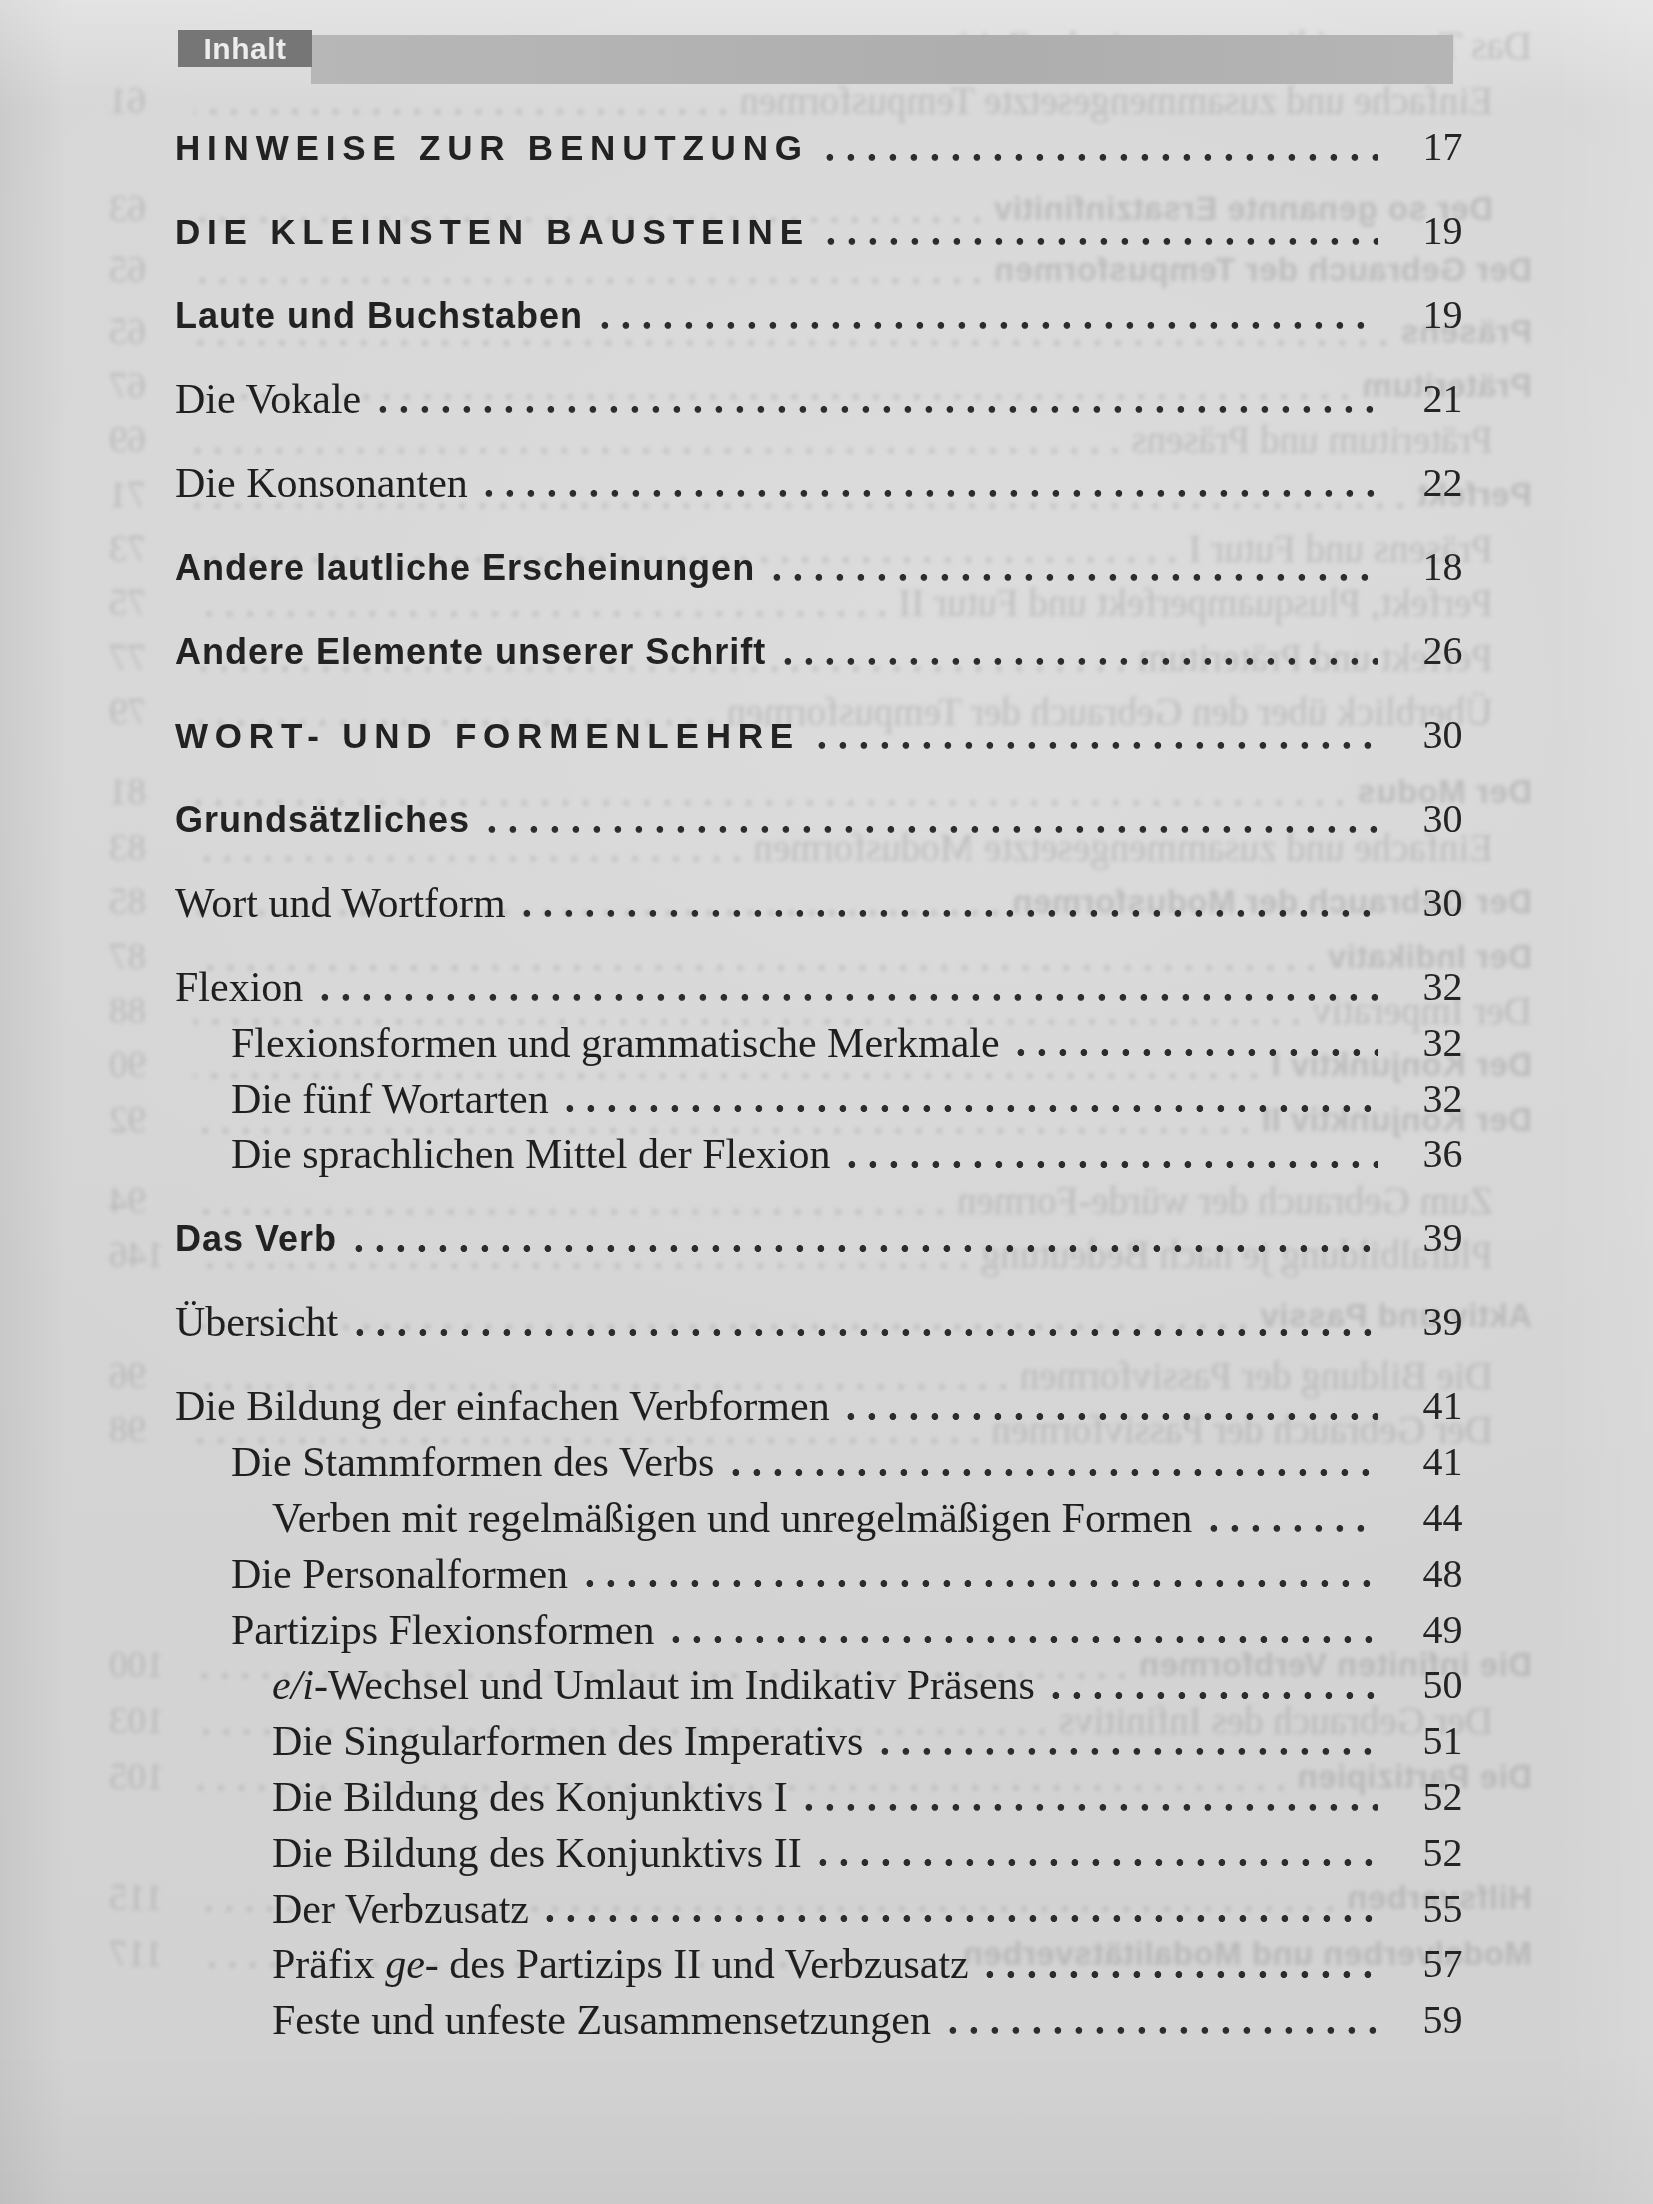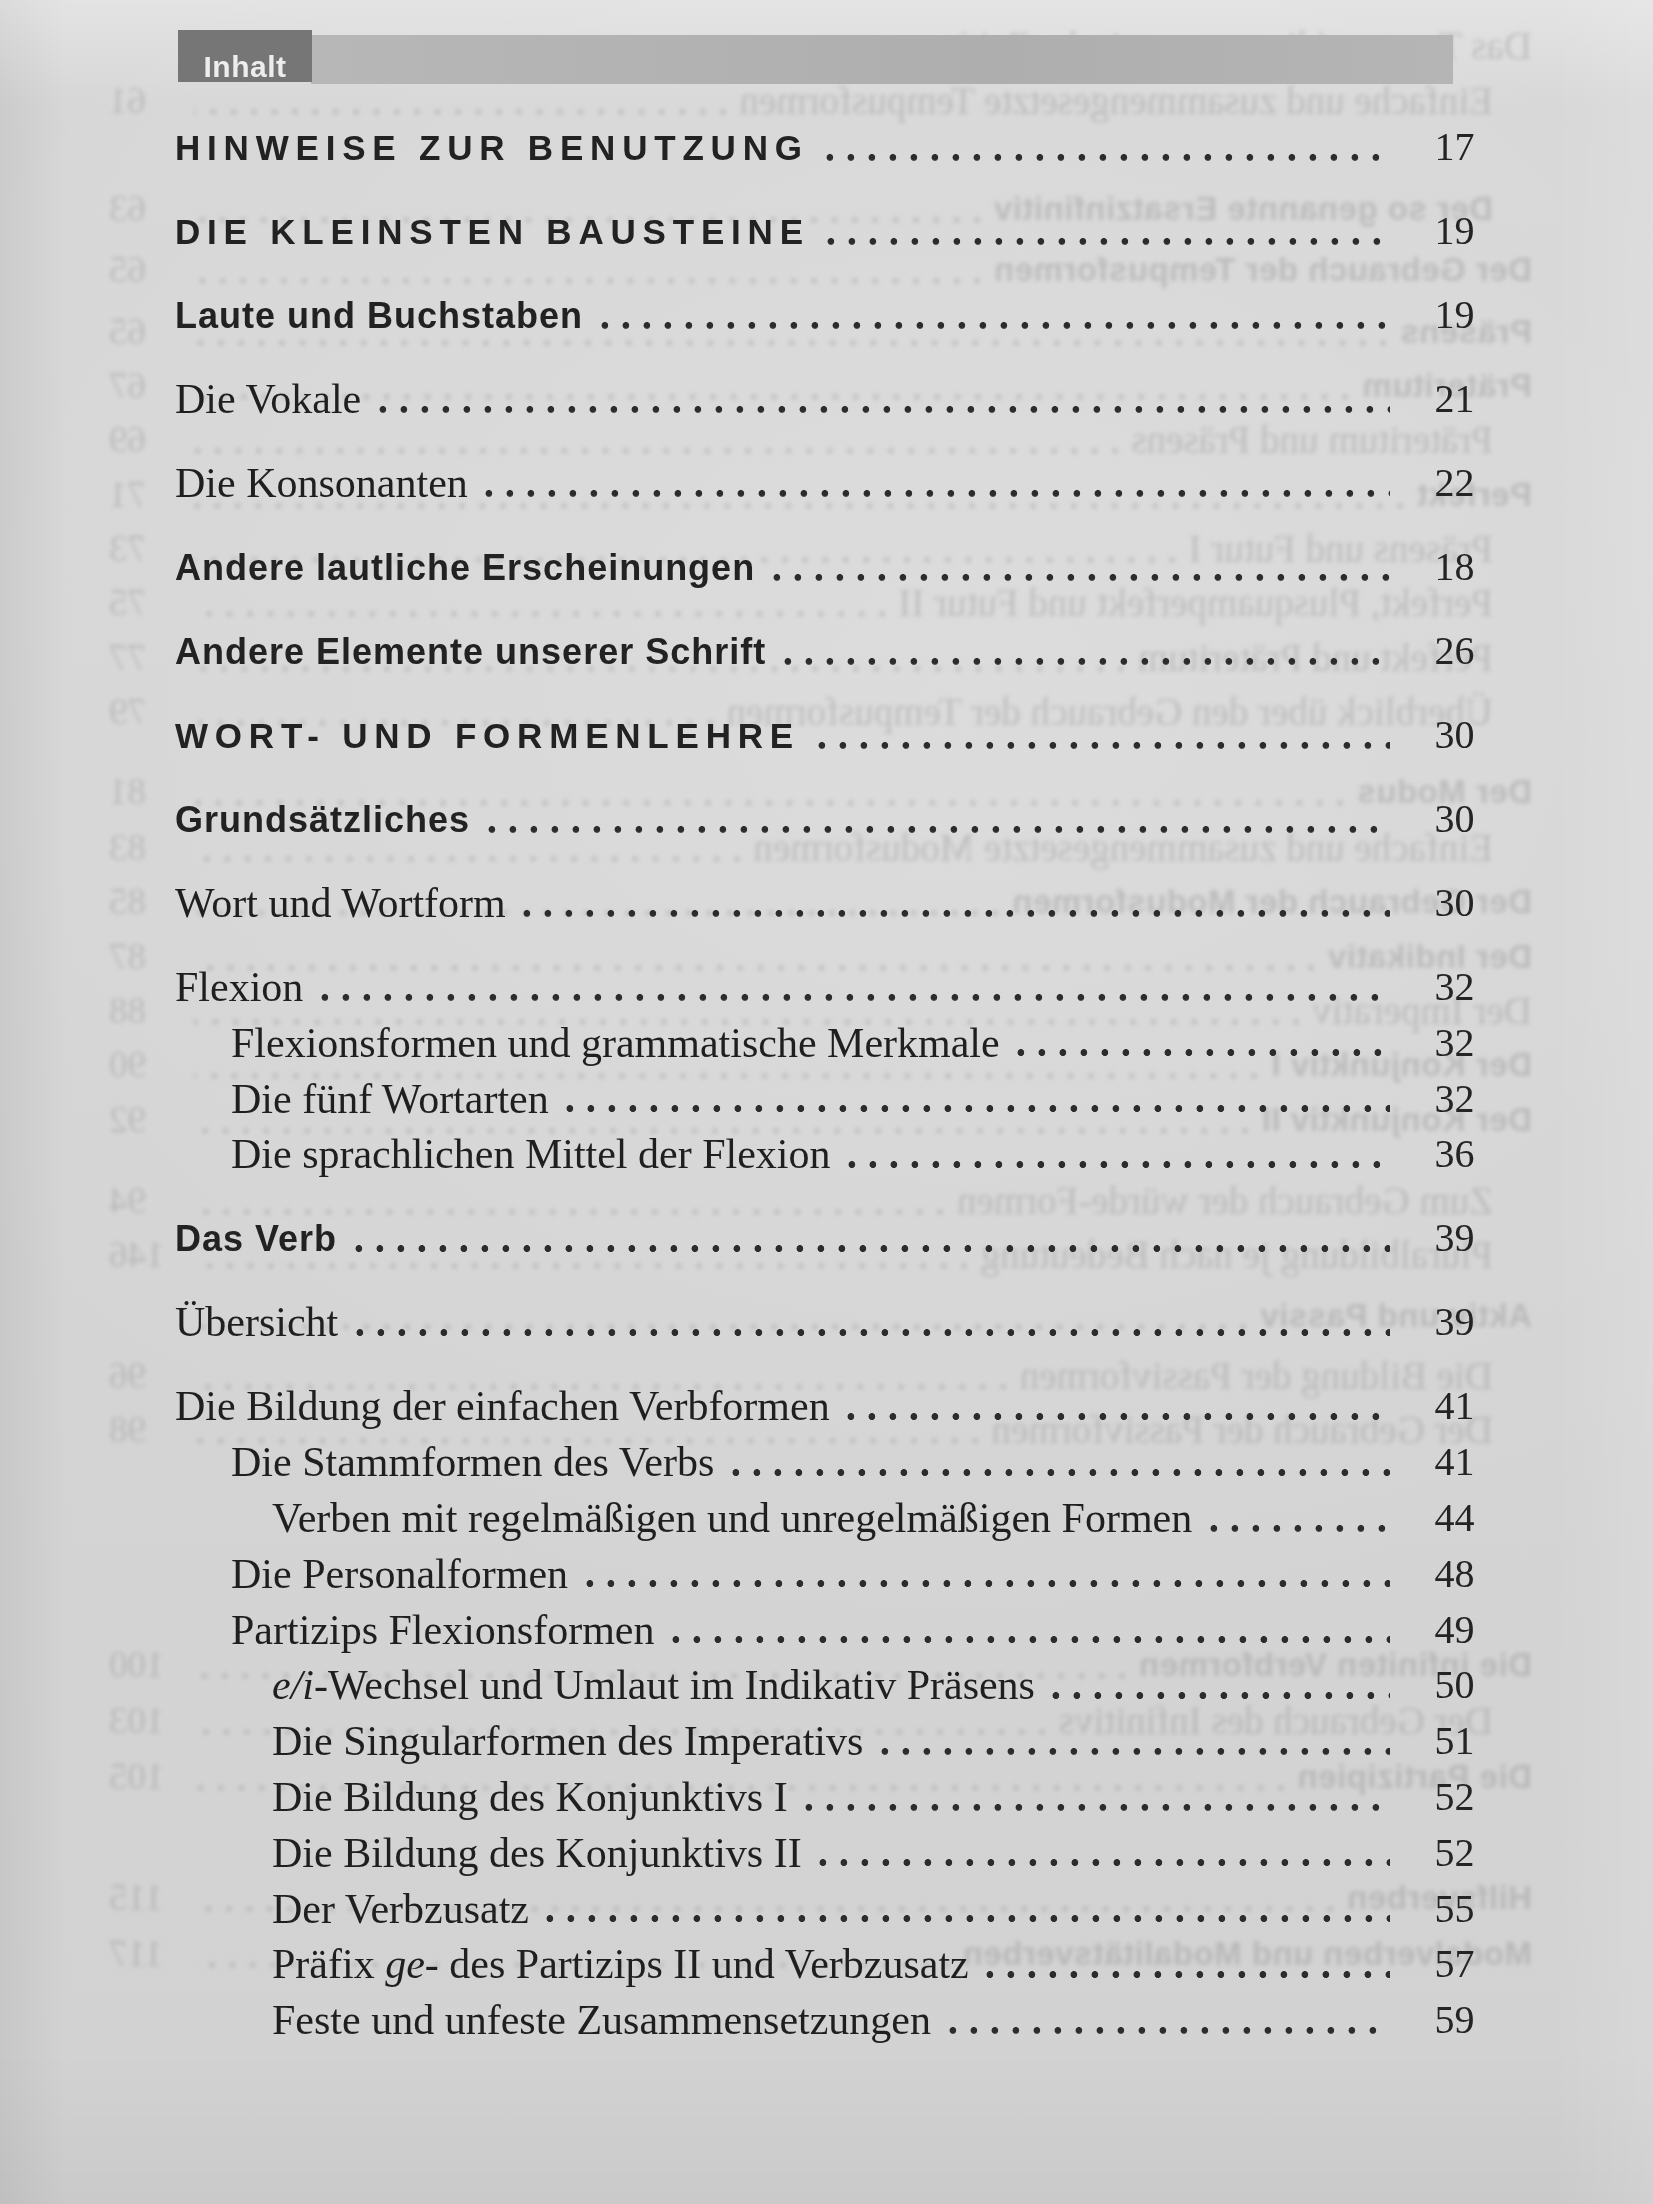--- a/index.html
+++ b/index.html
@@ -9,34 +9,34 @@
     background:
       linear-gradient(180deg, rgba(255,255,255,.30), rgba(255,255,255,0) 107px),
       linear-gradient(90deg, rgba(0,0,0,.055), rgba(0,0,0,0) 68px, rgba(0,0,0,0) 1553px, rgba(255,255,255,.12)),
       linear-gradient(0deg, rgba(0,0,0,.04), rgba(0,0,0,0) 155px),
       radial-gradient(ellipse 1261px 970px at 58% 32%, rgba(255,255,255,.16), rgba(0,0,0,0)),
       linear-gradient(180deg,#d7d7d7,#d2d2d2);
   }
   
   .header-bar{position:absolute;left:311px;top:35px;width:1142px;height:49px;
     background:linear-gradient(90deg,#b7b7b7,#aeaeae 60%,#b5b5b5);}
-  .header-box{position:absolute;left:178px;top:30px;width:134px;height:52px;
-    background:#767676;display:flex;align-items:flex-end;justify-content:center;}
+  .header-box{position:absolute;left:178px;top:30px;width:134px;height:37px;
+    background:#767676;display:flex;align-items:center;justify-content:center;}
   .header-box .t{font:700 30px/30px "Liberation Sans",sans-serif;color:#ededed;letter-spacing:0.5px;}
   
   .ghost-layer{position:absolute;inset:0;pointer-events:none;}
   .ghost{position:absolute;left:109px;right:122px;height:49px;display:flex;align-items:flex-end;
     transform:scaleX(-1);color:#959595;opacity:.42;filter:blur(2px);}
   .ghost .glbl{font:400 39px/49px "Liberation Serif",serif;white-space:nowrap;}
   .ghost.bold .glbl{font:700 33px/49px "Liberation Sans",sans-serif;letter-spacing:0.5px;}
   .ghost .gleader{flex:1;height:7.8px;margin:0 15.5px 9.7px 13.6px;
     background:radial-gradient(circle at 2.9px 3.9px,#9c9c9c 2.5px,rgba(0,0,0,0) 3.1px) left center/20.4px 7.8px repeat-x;}
   .ghost .gnum{font:400 37px/49px "Liberation Serif",serif;width:70px;text-align:right;}
   
-  .toc{position:absolute;left:175px;top:122px;right:156px;}
+  .toc{position:absolute;left:175px;top:122px;right:168px;}
   .row{display:flex;align-items:flex-end;height:50px;}
   .row.top{margin-top:34px}
   .row.sub{margin-top:5.8px}
   .row:first-child{margin-top:0}
   .lbl{white-space:nowrap;color:#222;}
   .lvl-h1 .lbl{font:700 35px/49px "Liberation Sans",sans-serif;letter-spacing:6.8px;}
   .lvl-h2 .lbl{font:700 36px/49px "Liberation Sans",sans-serif;letter-spacing:1px;}
   .lvl-s1 .lbl,.lvl-s2 .lbl,.lvl-s3 .lbl{font:400 42px/50px "Liberation Serif",serif;color:#1f1f1f;}
   .lvl-s2{padding-left:56px}
   .lvl-s3{padding-left:97px}

